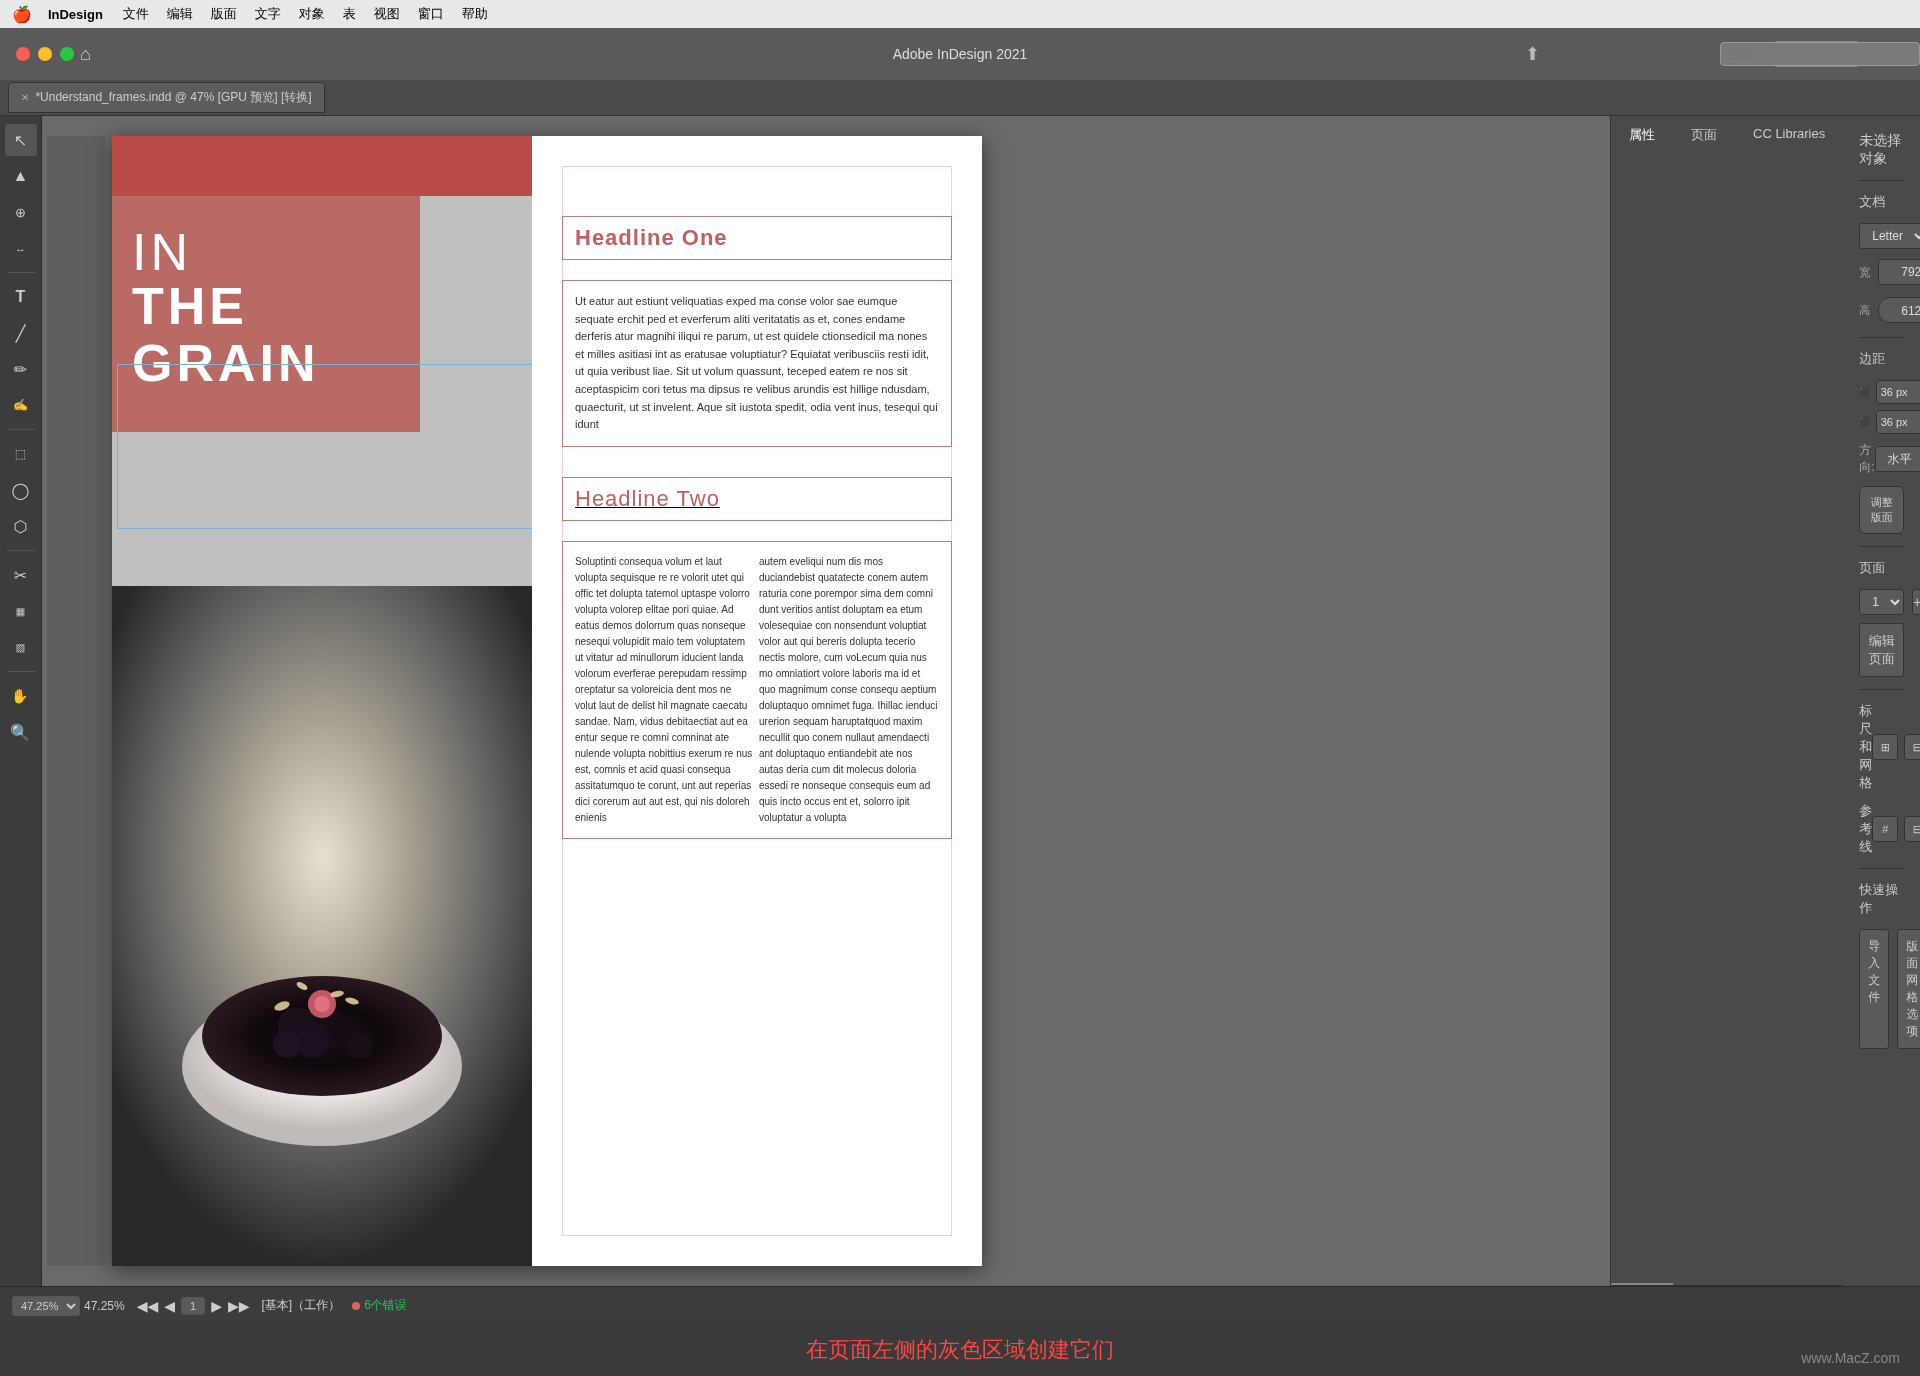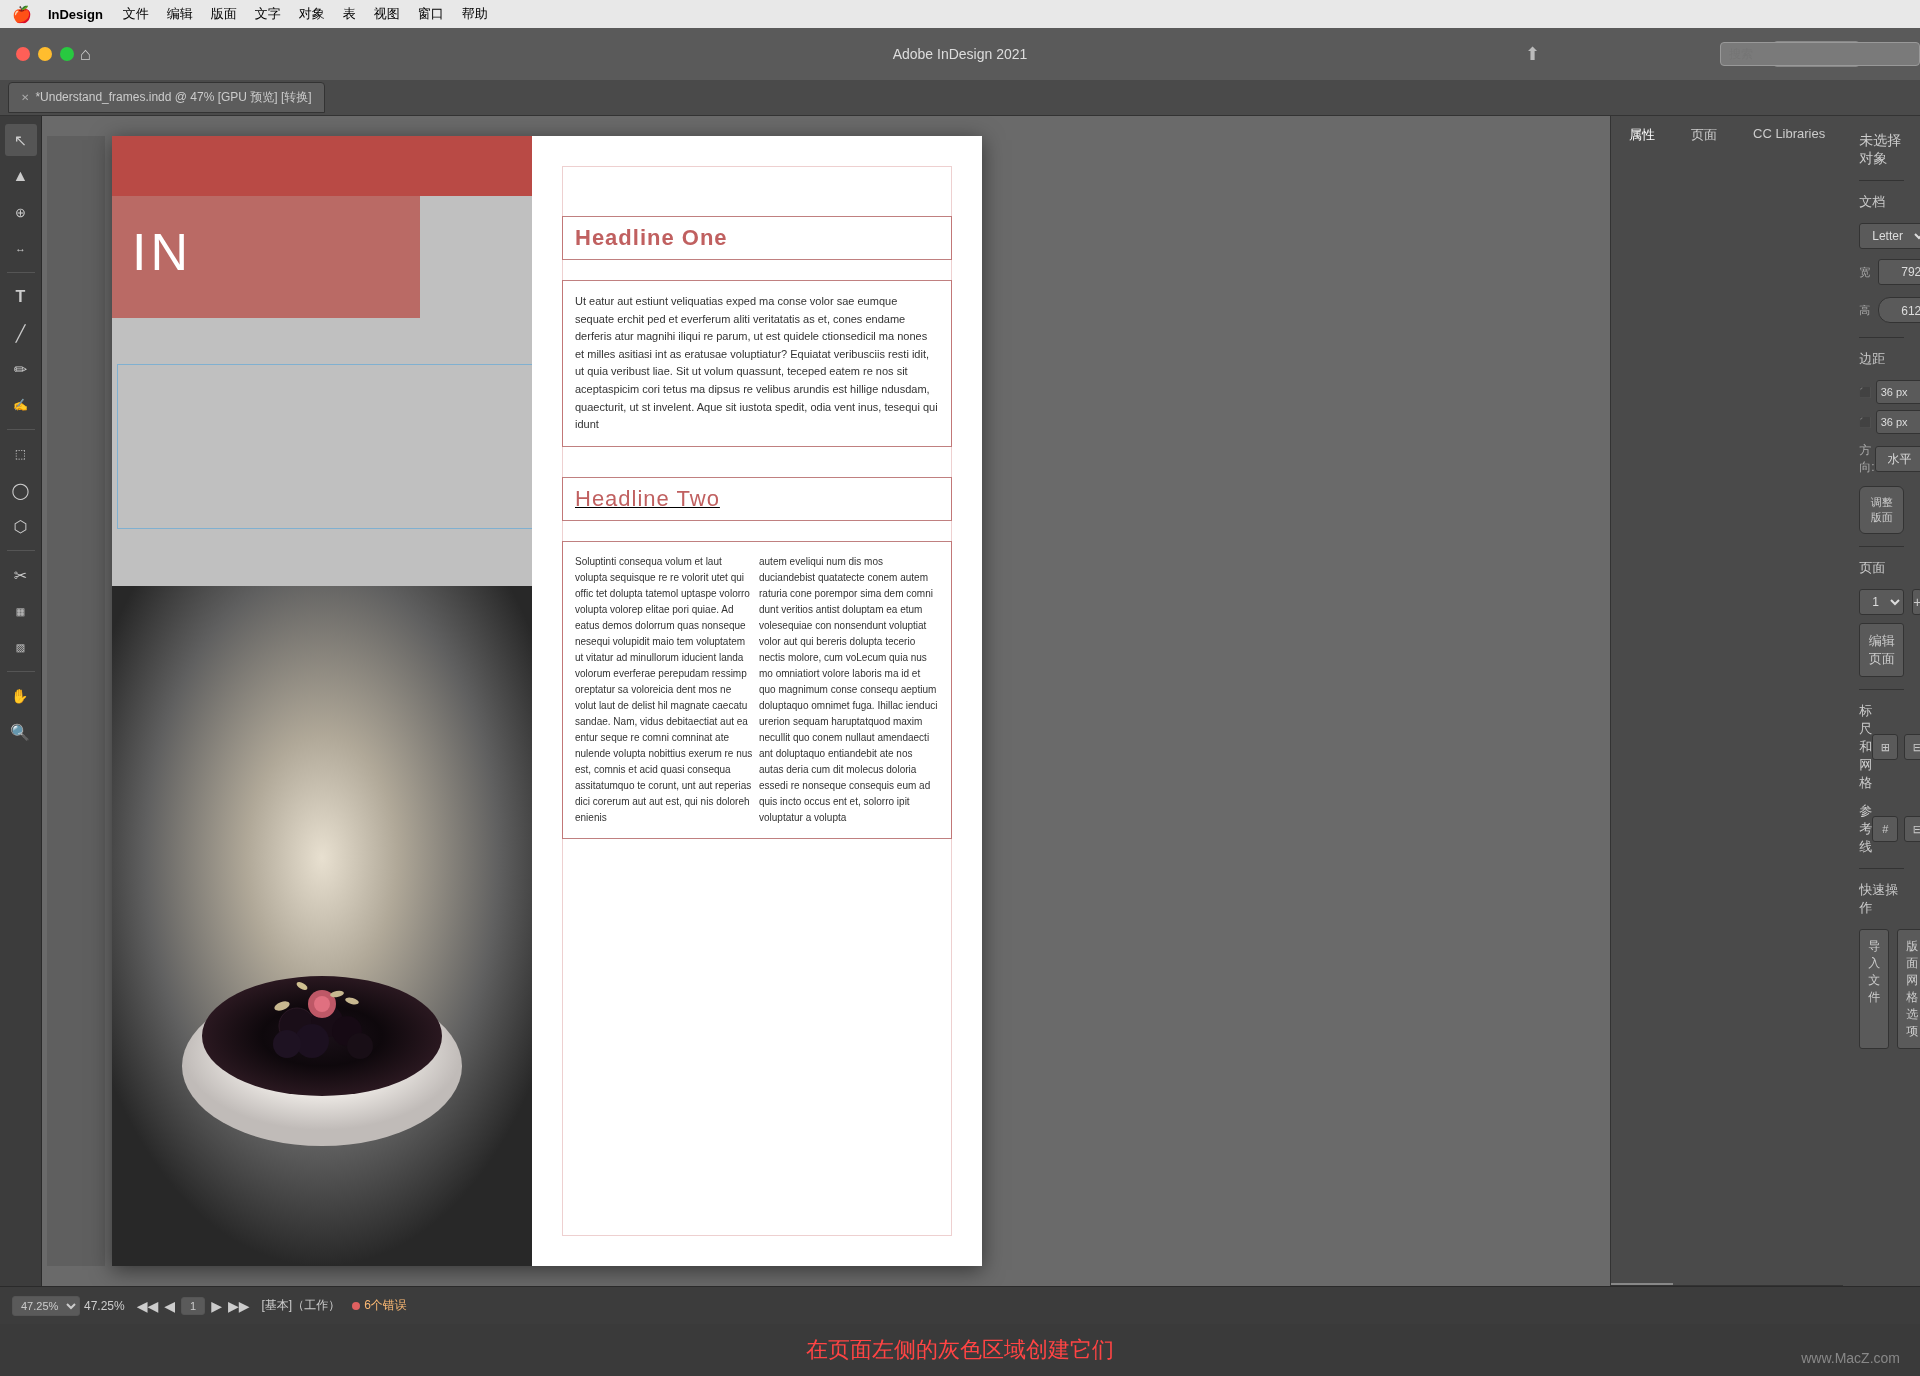--- a/index.html
+++ b/index.html
@@ -261,21 +261,21 @@
       position: relative;
     }
     .status-zoom { color: #ccc; font-size: 12px; display: flex; align-items: center; gap: 4px; }
     .status-zoom select {
       background: #5a5a5a; border: 1px solid #555; color: #ccc;
       font-size: 11px; padding: 2px 4px; border-radius: 3px;
     }
     .status-nav { display: flex; align-items: center; gap: 6px; color: #ccc; }
     .nav-btn { background: none; border: none; color: #ccc; cursor: pointer; font-size: 14px; }
     .status-mode { color: #ccc; font-size: 12px; }
-    .status-errors { color: #fdba74; font-size: 12px; display: flex; align-items: center; gap: 4px; }
+    .status-errors { color: #22c55e; font-size: 12px; display: flex; align-items: center; gap: 4px; }
     .error-dot { width: 8px; height: 8px; background: #e06060; border-radius: 50%; }
 
     
     .notification-bar {
       width: 100%; height: 52px; background: #3a3a3a;
       display: flex; align-items: center; justify-content: center;
       position: relative;
     }
     .notification-text {
       color: #ff4444; font-size: 22px; font-weight: 500;
@@ -359,20 +359,21 @@
     <div class="document-page">
 
       <div class="guide-h1"></div>
       <div class="guide-v1"></div>
 
       <div class="page-left">
         <div class="red-band"></div>
 
         <div class="grain-overlay">
           <div class="grain-text-in">IN</div>
+          <div class="grain-text-the">THE GRAIN</div>
         </div>
 
         <div style="position:absolute;top:228px;left:5px;width:425px;height:165px;border:1px solid #80b0d0;pointer-events:none;"></div>
 
         <div class="food-image">
           <div class="food-image-inner">
 
             <svg width="420" height="680" viewBox="0 0 420 680" style="position:absolute;top:0;left:0;">
 
               <defs>

